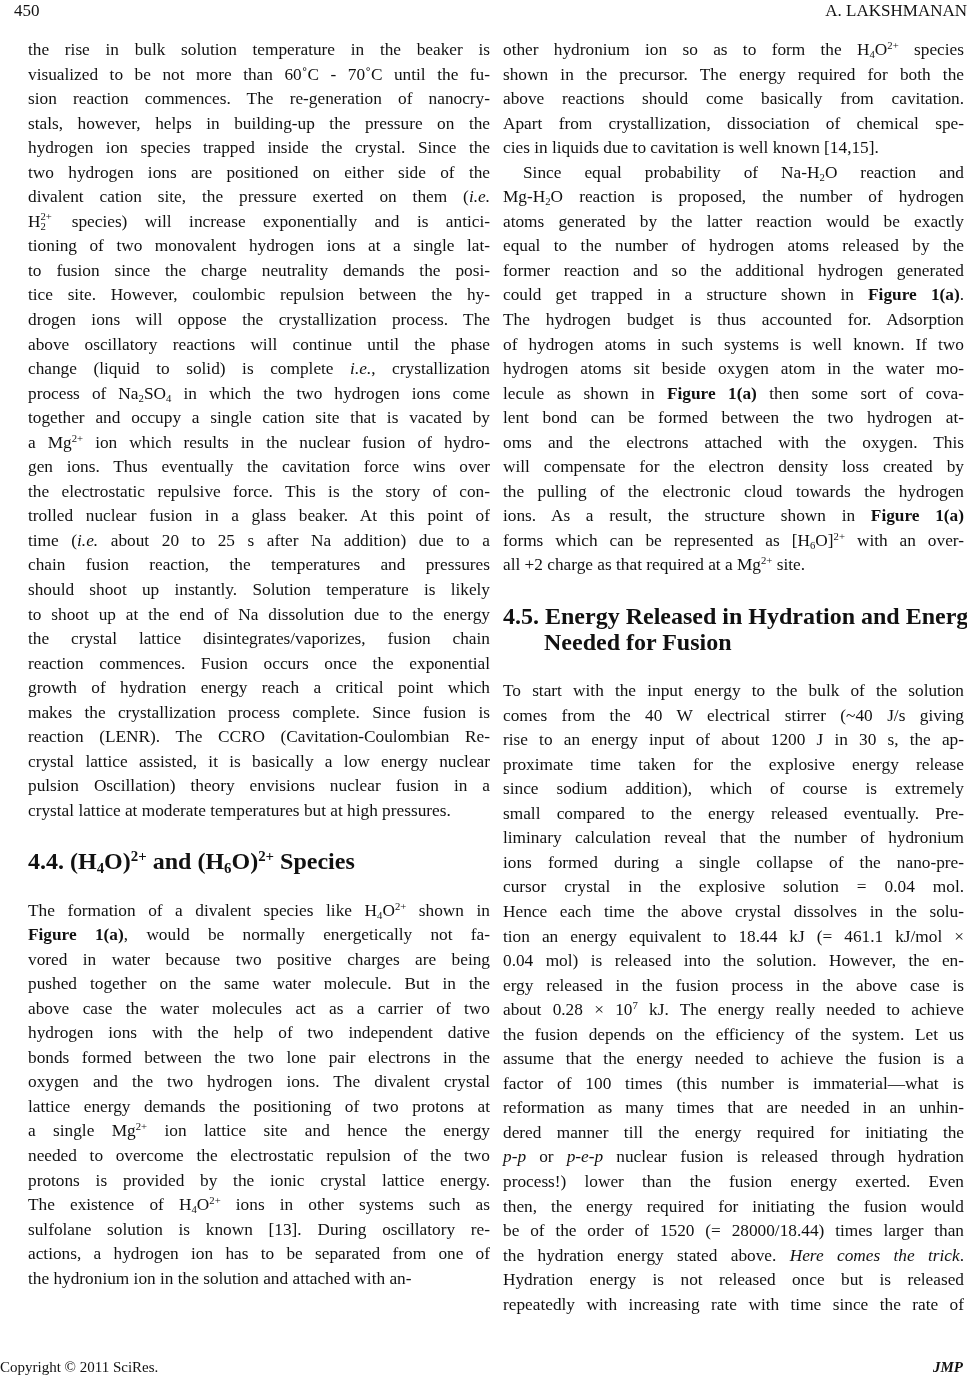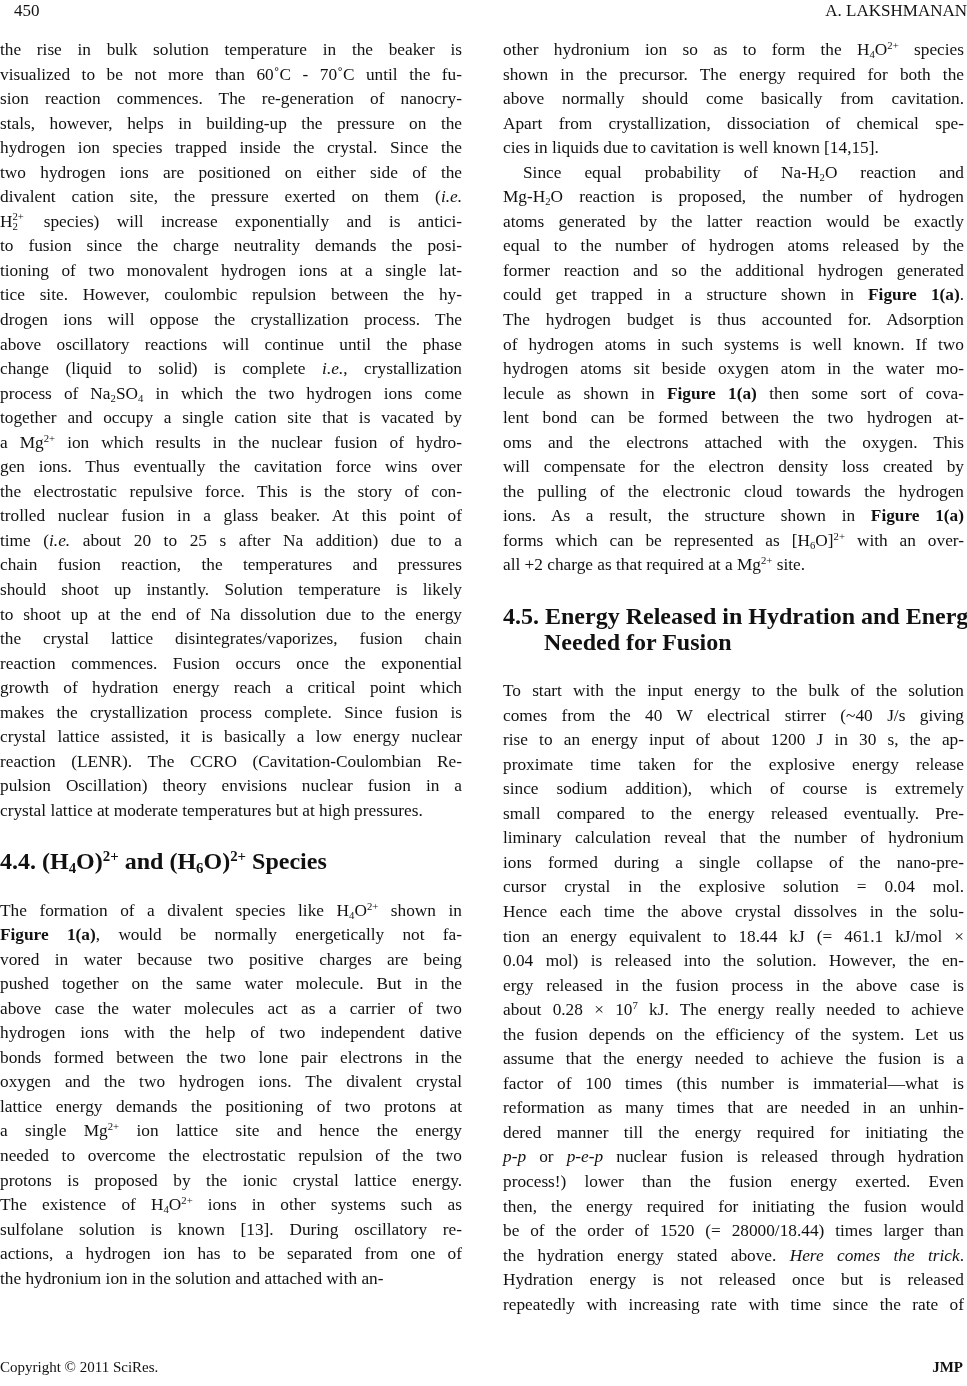--- a/index.html
+++ b/index.html
@@ -2,110 +2,110 @@
 <html><head>
 <meta charset="utf-8">
 <style>
   html, body { margin:0; padding:0; background:#ffffff; }
   body { width:967px; height:1386px; position:relative; overflow:hidden;
          font-family:"Liberation Serif", "DejaVu Serif", serif; color:#111; }
   .header { position:absolute; top:0; left:0; width:967px; height:30px; }
   .page-num { position:absolute; left:0; top:1px; font-size:17px;margin-left:14px; }
   .running-head { position:absolute; left:0; width:967px; top:1px; text-align:right; font-size:17px; }
   .col { position:absolute; top:38px; }
-  .col-left { left:0; width:462px; }
+  .col-left { left:0; width:462px;padding-left:28px; }
   .col-right { left:503px; width:461px; }
   .line { height:24.55px; line-height:24.55px; font-size:17.3px; white-space:nowrap;
           text-align:justify; text-align-last:justify; overflow:visible; }
   .line.last { text-align-last:left; }
   .line.indent { padding-left:20px; }
   .gap { height:24.5px; }
   .heading { font-weight:bold; font-size:24px; line-height:26px; }
   .heading .hline { white-space:nowrap; }
   .heading .hline.cont { padding-left:41px; }
   sub { font-size:0.62em; vertical-align:-0.25em; line-height:0; }
   sup { font-size:0.62em; vertical-align:0.55em; line-height:0; }
   .b { font-weight:bold;margin-top:30px; }
   .i { font-style:italic; }
   .footer { position:absolute; top:1359px; left:0; width:967px; height:24px; font-size:15px; }
   .copyright { position:absolute; left:0; top:0; }
-  .journal { position:absolute; right:4px; top:0; font-weight:bold; }
+  .journal { position:absolute; right:4px; top:0; font-weight:bold; font-style:italic; }
 </style>
 </head>
 <body>
 
 <div class="header">
   <span class="page-num">450</span>
   <span class="running-head">A. LAKSHMANAN</span>
 </div>
 
 <div class="col col-left">
     <div>
       <div class="line"><span>the rise in bulk solution temperature in the beaker is</span></div>
       <div class="line"><span>visualized to be not more than 60˚C - 70˚C until the fu-</span></div>
       <div class="line"><span>sion reaction commences. The re-generation of nanocry-</span></div>
       <div class="line"><span>stals, however, helps in building-up the pressure on the</span></div>
       <div class="line"><span>hydrogen ion species trapped inside the crystal. Since the</span></div>
       <div class="line"><span>two hydrogen ions are positioned on either side of the</span></div>
       <div class="line"><span>divalent cation site, the pressure exerted on them (</span><span class="i">i.e.</span></div>
       <div class="line"><span> H</span><span style="display: inline-block; position: relative; width: 0.8em; height: 1em; vertical-align: baseline;"><span style="position: absolute; left: 0px; top: -0.55em; font-size: 0.62em;">2+</span><span style="position: absolute; left: 0px; top: 0.35em; font-size: 0.62em;">2</span></span><span>  species) will increase exponentially and is antici-</span></div>
+      <div class="line"><span>tioning of two monovalent hydrogen ions at a single lat-</span></div>
       <div class="line"><span>to fusion since the charge neutrality demands the posi-</span></div>
-      <div class="line"><span>tioning of two monovalent hydrogen ions at a single lat-</span></div>
       <div class="line"><span>tice site. However, coulombic repulsion between the hy-</span></div>
       <div class="line"><span>drogen ions will oppose the crystallization process. The</span></div>
       <div class="line"><span>above oscillatory reactions will continue until the phase</span></div>
       <div class="line"><span>change (liquid to solid) is complete </span><span class="i">i.e.</span><span>, crystallization</span></div>
       <div class="line"><span>process of Na</span><sub>2</sub><span>SO</span><sub>4</sub><span> in which the two hydrogen ions come</span></div>
       <div class="line"><span>together and occupy a single cation site that is vacated by</span></div>
       <div class="line"><span>a Mg</span><sup>2+</sup><span> ion which results in the nuclear fusion of hydro-</span></div>
       <div class="line"><span>gen ions. Thus eventually the cavitation force wins over</span></div>
       <div class="line"><span>the electrostatic repulsive force. This is the story of con-</span></div>
       <div class="line"><span>trolled nuclear fusion in a glass beaker. At this point of</span></div>
       <div class="line"><span>time (</span><span class="i">i.e.</span><span> about 20 to 25 s after Na addition) due to a</span></div>
       <div class="line"><span>chain fusion reaction, the temperatures and pressures</span></div>
       <div class="line"><span>should shoot up instantly. Solution temperature is likely</span></div>
       <div class="line"><span>to shoot up at the end of Na dissolution due to the energy</span></div>
       <div class="line"><span>the crystal lattice disintegrates/vaporizes, fusion chain</span></div>
       <div class="line"><span>reaction commences. Fusion occurs once the exponential</span></div>
       <div class="line"><span>growth of hydration energy reach a critical point which</span></div>
       <div class="line"><span>makes the crystallization process complete. Since fusion is</span></div>
+      <div class="line"><span>reaction (LENR). The CCRO (Cavitation-Coulombian Re-</span></div>
       <div class="line"><span>crystal lattice assisted, it is basically a low energy nuclear</span></div>
-      <div class="line"><span>reaction (LENR). The CCRO (Cavitation-Coulombian Re-</span></div>
       <div class="line"><span>pulsion Oscillation) theory envisions nuclear fusion in a</span></div>
       <div class="line last"><span>crystal lattice at moderate temperatures but at high pressures.</span></div>
     </div>
     <div class="gap"></div>
     <div class="heading">
       <div class="hline"><span>4.4. (H</span><sub>4</sub><span>O)</span><sup>2+</sup><span> and (H</span><sub>6</sub><span>O)</span><sup>2+</sup><span> Species</span></div>
     </div>
     <div class="gap"></div>
     <div>
       <div class="line"><span>The formation of a divalent species like H</span><sub>4</sub><span>O</span><sup>2+</sup><span> shown in</span></div>
       <div class="line"><span class="b">Figure 1(a)</span><span>, would be normally energetically not fa-</span></div>
       <div class="line"><span>vored in water because two positive charges are being</span></div>
       <div class="line"><span>pushed together on the same water molecule. But in the</span></div>
       <div class="line"><span>above case the water molecules act as a carrier of two</span></div>
       <div class="line"><span>hydrogen ions with the help of two independent dative</span></div>
       <div class="line"><span>bonds formed between the two lone pair electrons in the</span></div>
       <div class="line"><span>oxygen and the two hydrogen ions. The divalent crystal</span></div>
       <div class="line"><span>lattice energy demands the positioning of two protons at</span></div>
       <div class="line"><span>a single Mg</span><sup>2+</sup><span> ion lattice site and hence the energy</span></div>
       <div class="line"><span>needed to overcome the electrostatic repulsion of the two</span></div>
-      <div class="line"><span>protons is proposed by the ionic crystal lattice energy.</span></div>
+      <div class="line"><span>protons is provided by the ionic crystal lattice energy.</span></div>
       <div class="line"><span>The existence of H</span><sub>4</sub><span>O</span><sup>2+</sup><span> ions in other systems such as</span></div>
       <div class="line"><span>sulfolane solution is known [13]. During oscillatory re-</span></div>
       <div class="line"><span>actions, a hydrogen ion has to be separated from one of</span></div>
       <div class="line last"><span>the hydronium ion in the solution and attached with an-</span></div>
     </div>
   </div>
 <div class="col col-right">
     <div>
       <div class="line"><span>other hydronium ion so as to form the H</span><sub>4</sub><span>O</span><sup>2+</sup><span> species</span></div>
       <div class="line"><span>shown in the precursor. The energy required for both the</span></div>
-      <div class="line"><span>above normally should come basically from cavitation.</span></div>
+      <div class="line"><span>above reactions should come basically from cavitation.</span></div>
       <div class="line"><span>Apart from crystallization, dissociation of chemical spe-</span></div>
       <div class="line last"><span>cies in liquids due to cavitation is well known [14,15].</span></div>
     </div>
     <div>
       <div class="line indent"><span>Since equal probability of Na-H</span><sub>2</sub><span>O reaction and</span></div>
       <div class="line"><span>Mg-H</span><sub>2</sub><span>O reaction is proposed, the number of hydrogen</span></div>
       <div class="line"><span>atoms generated by the latter reaction would be exactly</span></div>
       <div class="line"><span>equal to the number of hydrogen atoms released by the</span></div>
       <div class="line"><span>former reaction and so the additional hydrogen generated</span></div>
       <div class="line"><span>could get trapped in a structure shown in </span><span class="b">Figure 1(a)</span><span>.</span></div>

